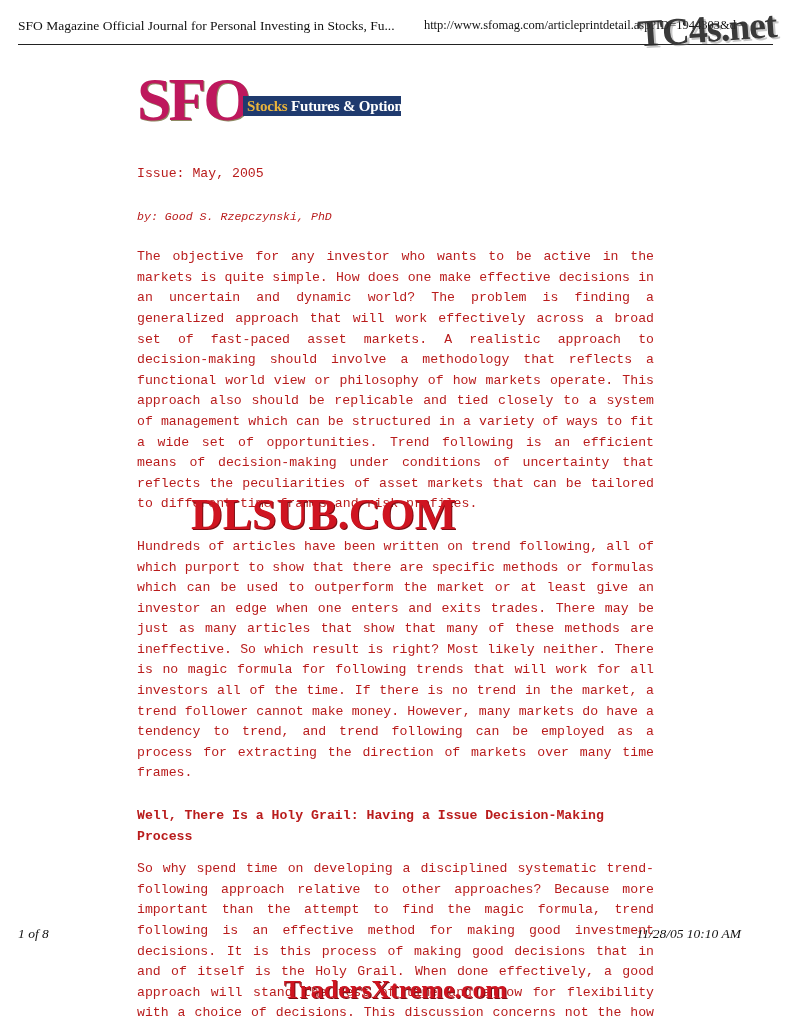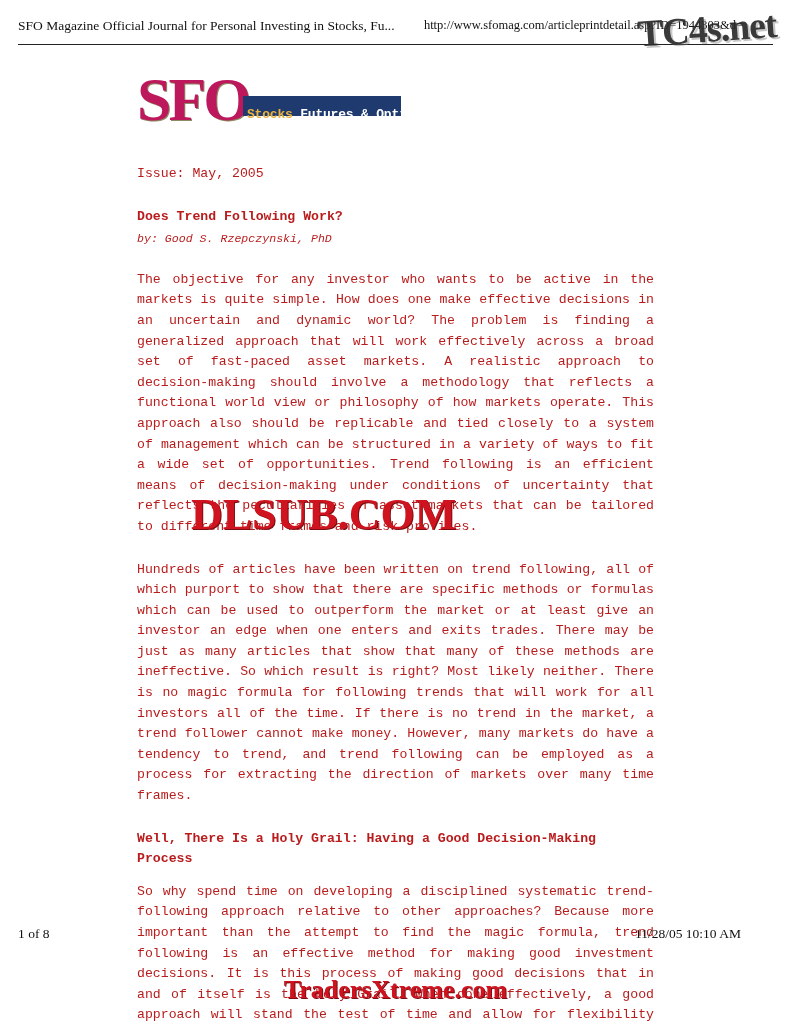--- a/index.html
+++ b/index.html
@@ -85,27 +85,26 @@
     top: 26px;
     width: 158px;
     height: 20px;
     background: #1f3a6e;
   }
   .logo-tag {
     position: absolute;
     left: 110px;
     top: 28px;
     width: 152px;
-    font-family: Liberation Mono, monospace;
-    font-weight: bold;
-    font-size: 13px;
+    font-family: Liberation Serif, serif;
+    font-weight: bold;
+    font-size: 15px;
     color: #ffffff;
     letter-spacing: -0.2px;
     white-space: nowrap;
-    margin-top: 9px;
   }
   .logo-tag .hl { color: #e8b33c; }
 
   
   .article {
     position: absolute;
     left: 137px;
     top: 164px;
     width: 517px;
     font-family: Liberation Mono, monospace;
@@ -161,20 +160,21 @@
     left: 18px;
     right: 18px;
     top: 924px;
     height: 20px;
     font-family: "Liberation Serif", serif;
     font-size: 13.5px;
     color: #111;
     display: flex;
     justify-content: space-between;
     align-items: center;
+    font-style: italic;
   }
   .footer-right { margin-right: 32px; }
 
   
   .wm-traders {
     position: absolute;
     left: 0;
     right: 0;
     top: 975px;
     text-align: center;
@@ -200,27 +200,26 @@
   <div class="logo-sfo">SFO</div>
   <div class="logo-bar"></div>
   <div class="logo-tag">
     <span class="hl">Stocks</span>
     <span>Futures &amp; Options</span>
   </div>
 </div>
 
 <div class="article">
   <div class="issue-line">Issue: May, 2005</div>
-  <div class="article-title">Does Trend Following Work?</div>
   <div class="byline">by: Good S. Rzepczynski, PhD</div>
 
   <p class="body-para">The objective for any investor who wants to be active in the markets is quite simple. How does one make effective decisions in an uncertain and dynamic world? The problem is finding a generalized approach that will work effectively across a broad set of fast-paced asset markets. A realistic approach to decision-making should involve a methodology that reflects a functional world view or philosophy of how markets operate. This approach also should be replicable and tied closely to a system of management which can be structured in a variety of ways to fit a wide set of opportunities. Trend following is an efficient means of decision-making under conditions of uncertainty that reflects the peculiarities of asset markets that can be tailored to different time frames and risk profiles.</p>
   <p class="body-para">Hundreds of articles have been written on trend following, all of which purport to show that there are specific methods or formulas which can be used to outperform the market or at least give an investor an edge when one enters and exits trades. There may be just as many articles that show that many of these methods are ineffective. So which result is right? Most likely neither. There is no magic formula for following trends that will work for all investors all of the time. If there is no trend in the market, a trend follower cannot make money. However, many markets do have a tendency to trend, and trend following can be employed as a process for extracting the direction of markets over many time frames.</p>
 
-  <h2 class="subhead">Well, There Is a Holy Grail: Having a Good Decision-Making Process</h2>
+  <h2 class="subhead">Well, There Is a Holy Grail: Having a Issue Decision-Making Process</h2>
   <p class="body-para tight">So why spend time on developing a disciplined systematic trend-following approach relative to other approaches? Because more important than the attempt to find the magic formula, trend following is an effective method for making good investment decisions. It is this process of making good decisions that in and of itself is the Holy Grail. When done effectively, a good approach will stand the test of time and allow for flexibility with a choice of decisions. This discussion concerns not the how of trend following through specific</p>
 </div>
 
 <div class="wm-dlsub">DLSUB.COM</div>
 
 <div class="page-footer">
   <span>1 of 8</span>
   <span class="footer-right">11/28/05 10:10 AM</span>
 </div>
 

